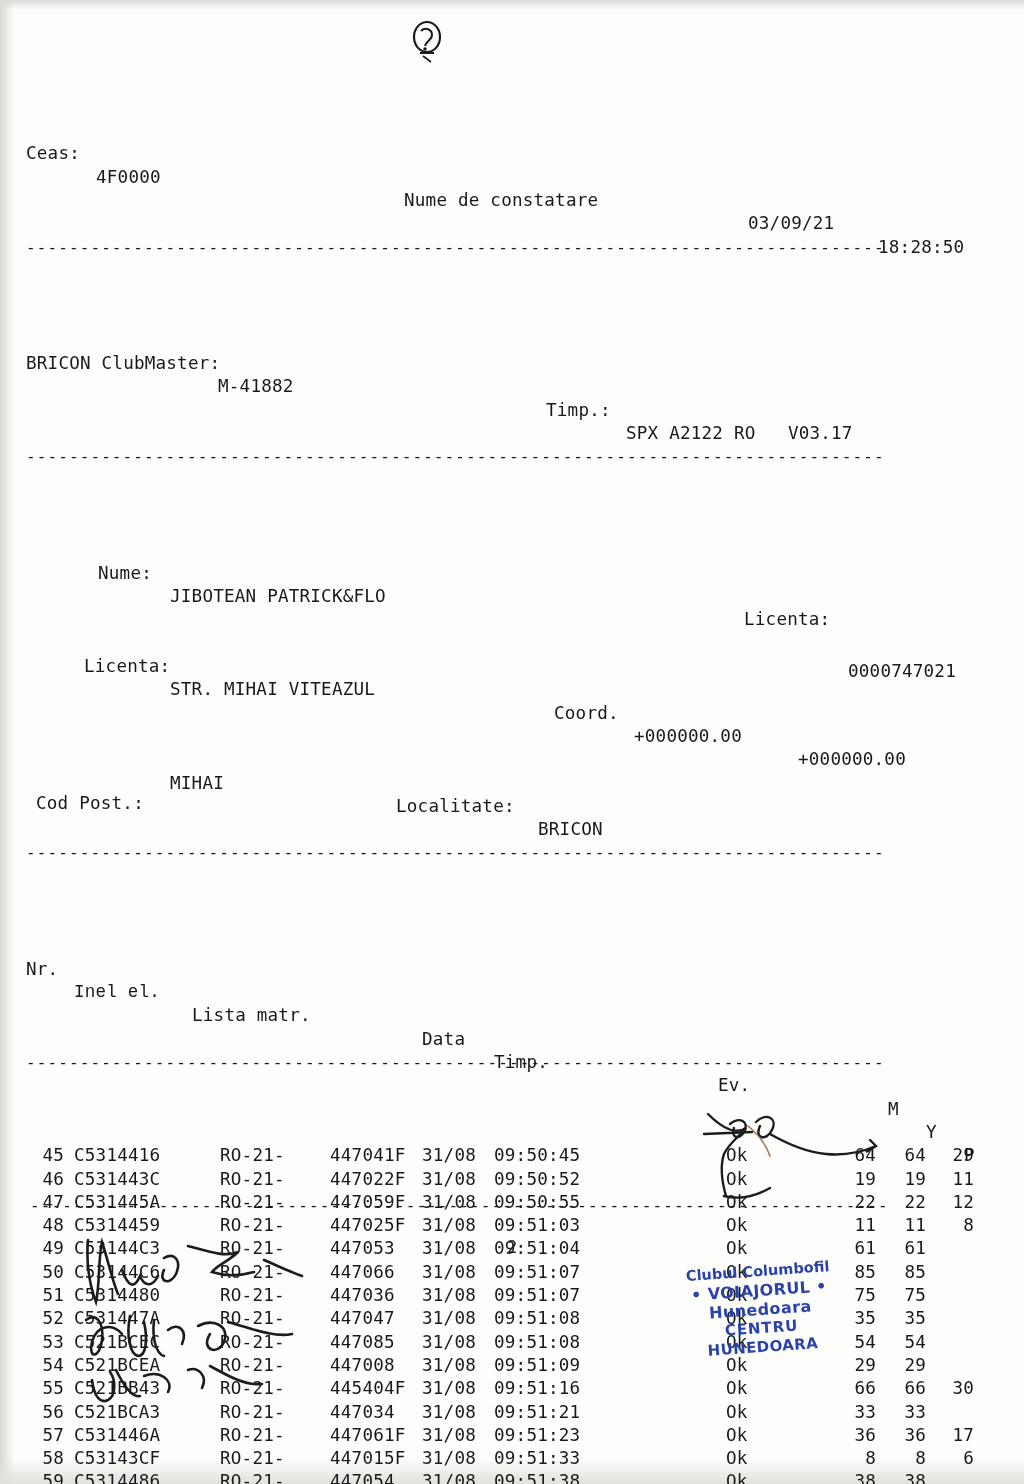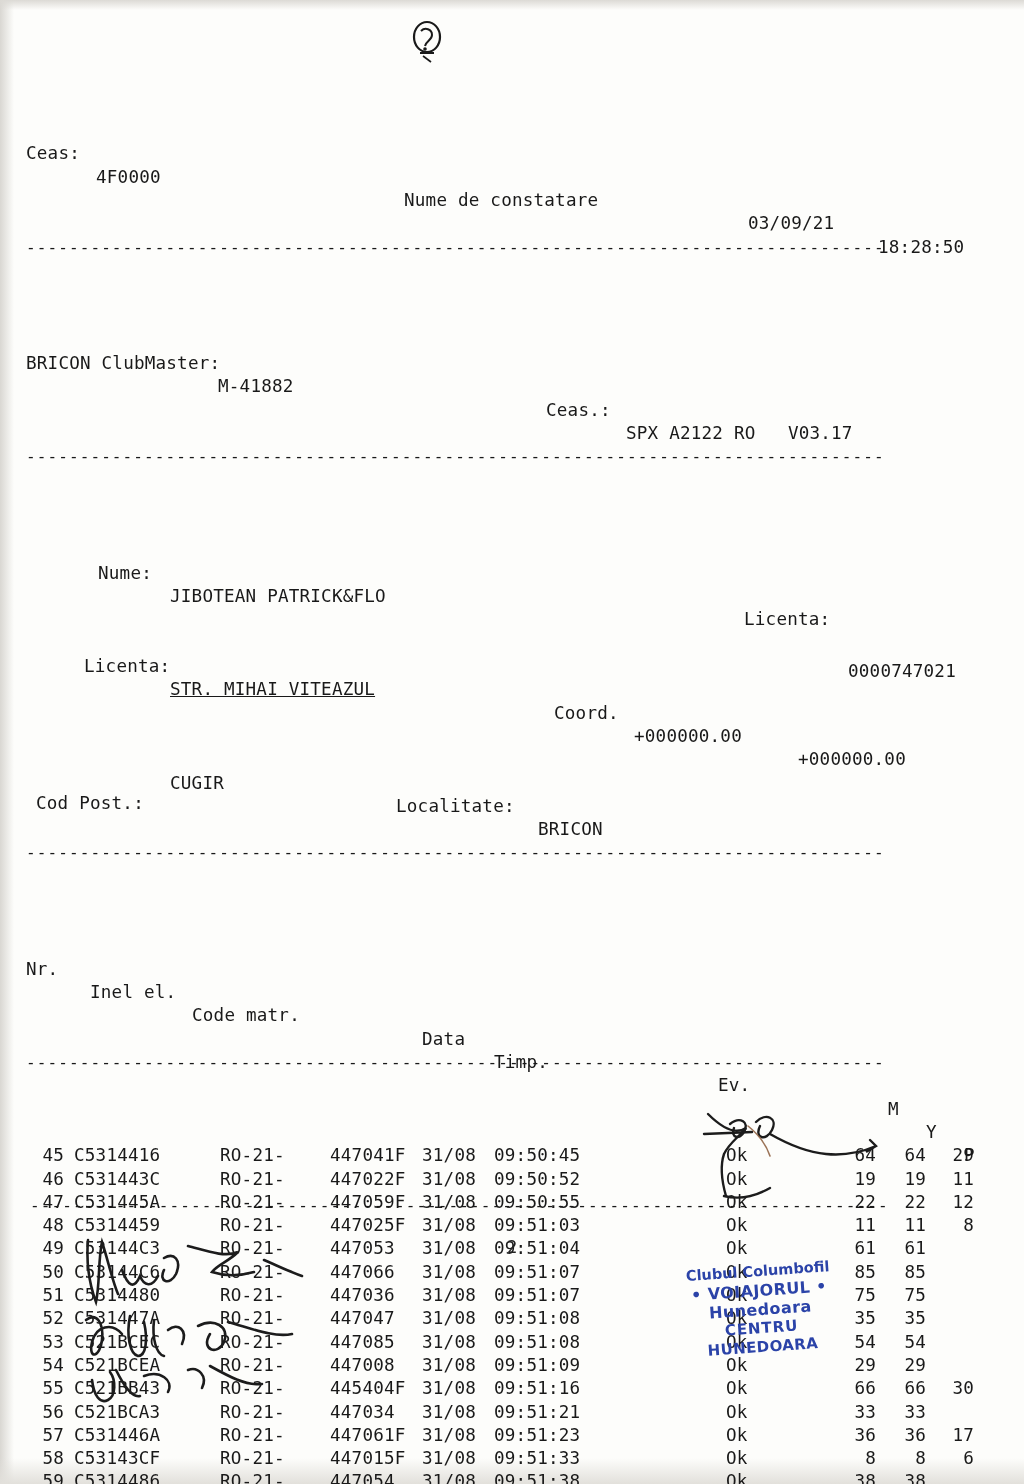--- a/index.html
+++ b/index.html
@@ -150,60 +150,60 @@
     </div>
 
     <div class="row dashline">
       <span class="abs" style="left:0px;">--------------------------------------------------------------------------------</span>
     </div>
 
     
     <div class="row">
       <span class="abs" style="left:0px;">BRICON ClubMaster:</span>
       <span class="abs" style="left:192px;">M-41882</span>
-      <span class="abs" style="left:520px;">Ceas.:</span>
+      <span class="abs" style="left:520px;">Timp.:</span>
       <span class="abs" style="left:600px;">SPX A2122 RO   V03.17</span>
     </div>
 
     <div class="row dashline">
       <span class="abs" style="left:0px;">--------------------------------------------------------------------------------</span>
     </div>
 
     
     <div class="row">
       <span class="abs" style="left:72px;">Nume:</span>
       <span class="abs" style="left:144px;">JIBOTEAN PATRICK&amp;FLO</span>
       <span class="abs" style="left:718px;">Licenta:</span>
       <span class="abs" style="left:822px;margin-top:28px;">0000747021</span>
     </div>
 
     <div class="row">
       <span class="abs" style="left:58px;">Licenta:</span>
-      <span class="abs" style="left:144px;text-decoration:underline;">STR. MIHAI VITEAZUL</span>
+      <span class="abs" style="left:144px;">STR. MIHAI VITEAZUL</span>
       <span class="abs" style="left:528px;">Coord.</span>
       <span class="abs" style="left:608px;">+000000.00</span>
       <span class="abs" style="left:772px;">+000000.00</span>
     </div>
 
     <div class="row">
       <span class="abs" style="left:10px;margin-top:44px;">Cod Post.:</span>
-      <span class="abs" style="left:144px;">CUGIR</span>
+      <span class="abs" style="left:144px;">MIHAI</span>
       <span class="abs" style="left:370px;">Localitate:</span>
       <span class="abs" style="left:512px;">BRICON</span>
     </div>
 
     <div class="row dashline">
       <span class="abs" style="left:0px;">--------------------------------------------------------------------------------</span>
     </div>
 
     
     <div class="row">
       <span class="abs" style="left:0px;">Nr.</span>
-      <span class="abs" style="left:64px;">Inel el.</span>
-      <span class="abs" style="left:166px;">Code matr.</span>
+      <span class="abs" style="left:48px;font-family:Liberation Mono, monospace;">Inel el.</span>
+      <span class="abs" style="left:166px;">Lista matr.</span>
       <span class="abs" style="left:396px;">Data</span>
       <span class="abs" style="left:468px;">Timp.</span>
       <span class="abs" style="left:692px;">Ev.</span>
       <span class="abs" style="left:862px;">M</span>
       <span class="abs" style="left:900px;">Y</span>
       <span class="abs" style="left:938px;">P</span>
     </div>
 
     <div class="row dashline">
       <span class="abs" style="left:0px;">--------------------------------------------------------------------------------</span>

